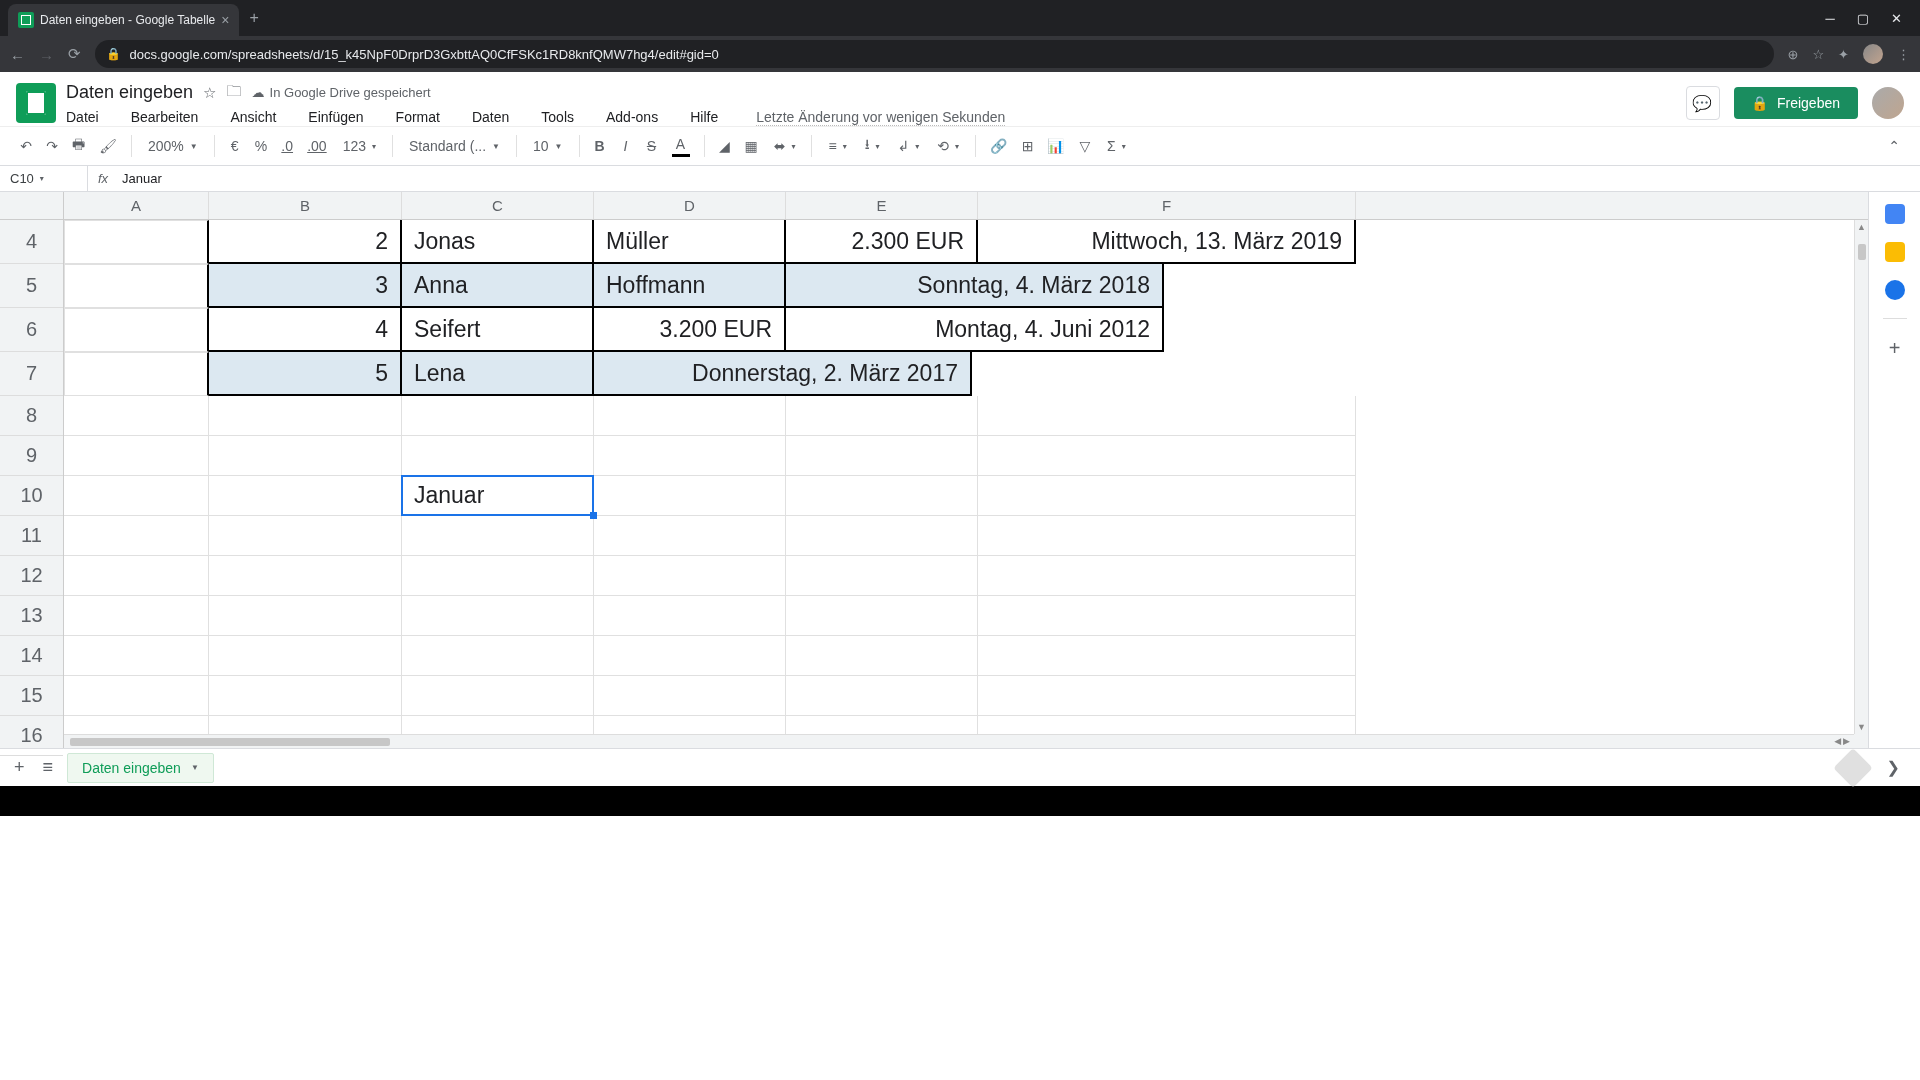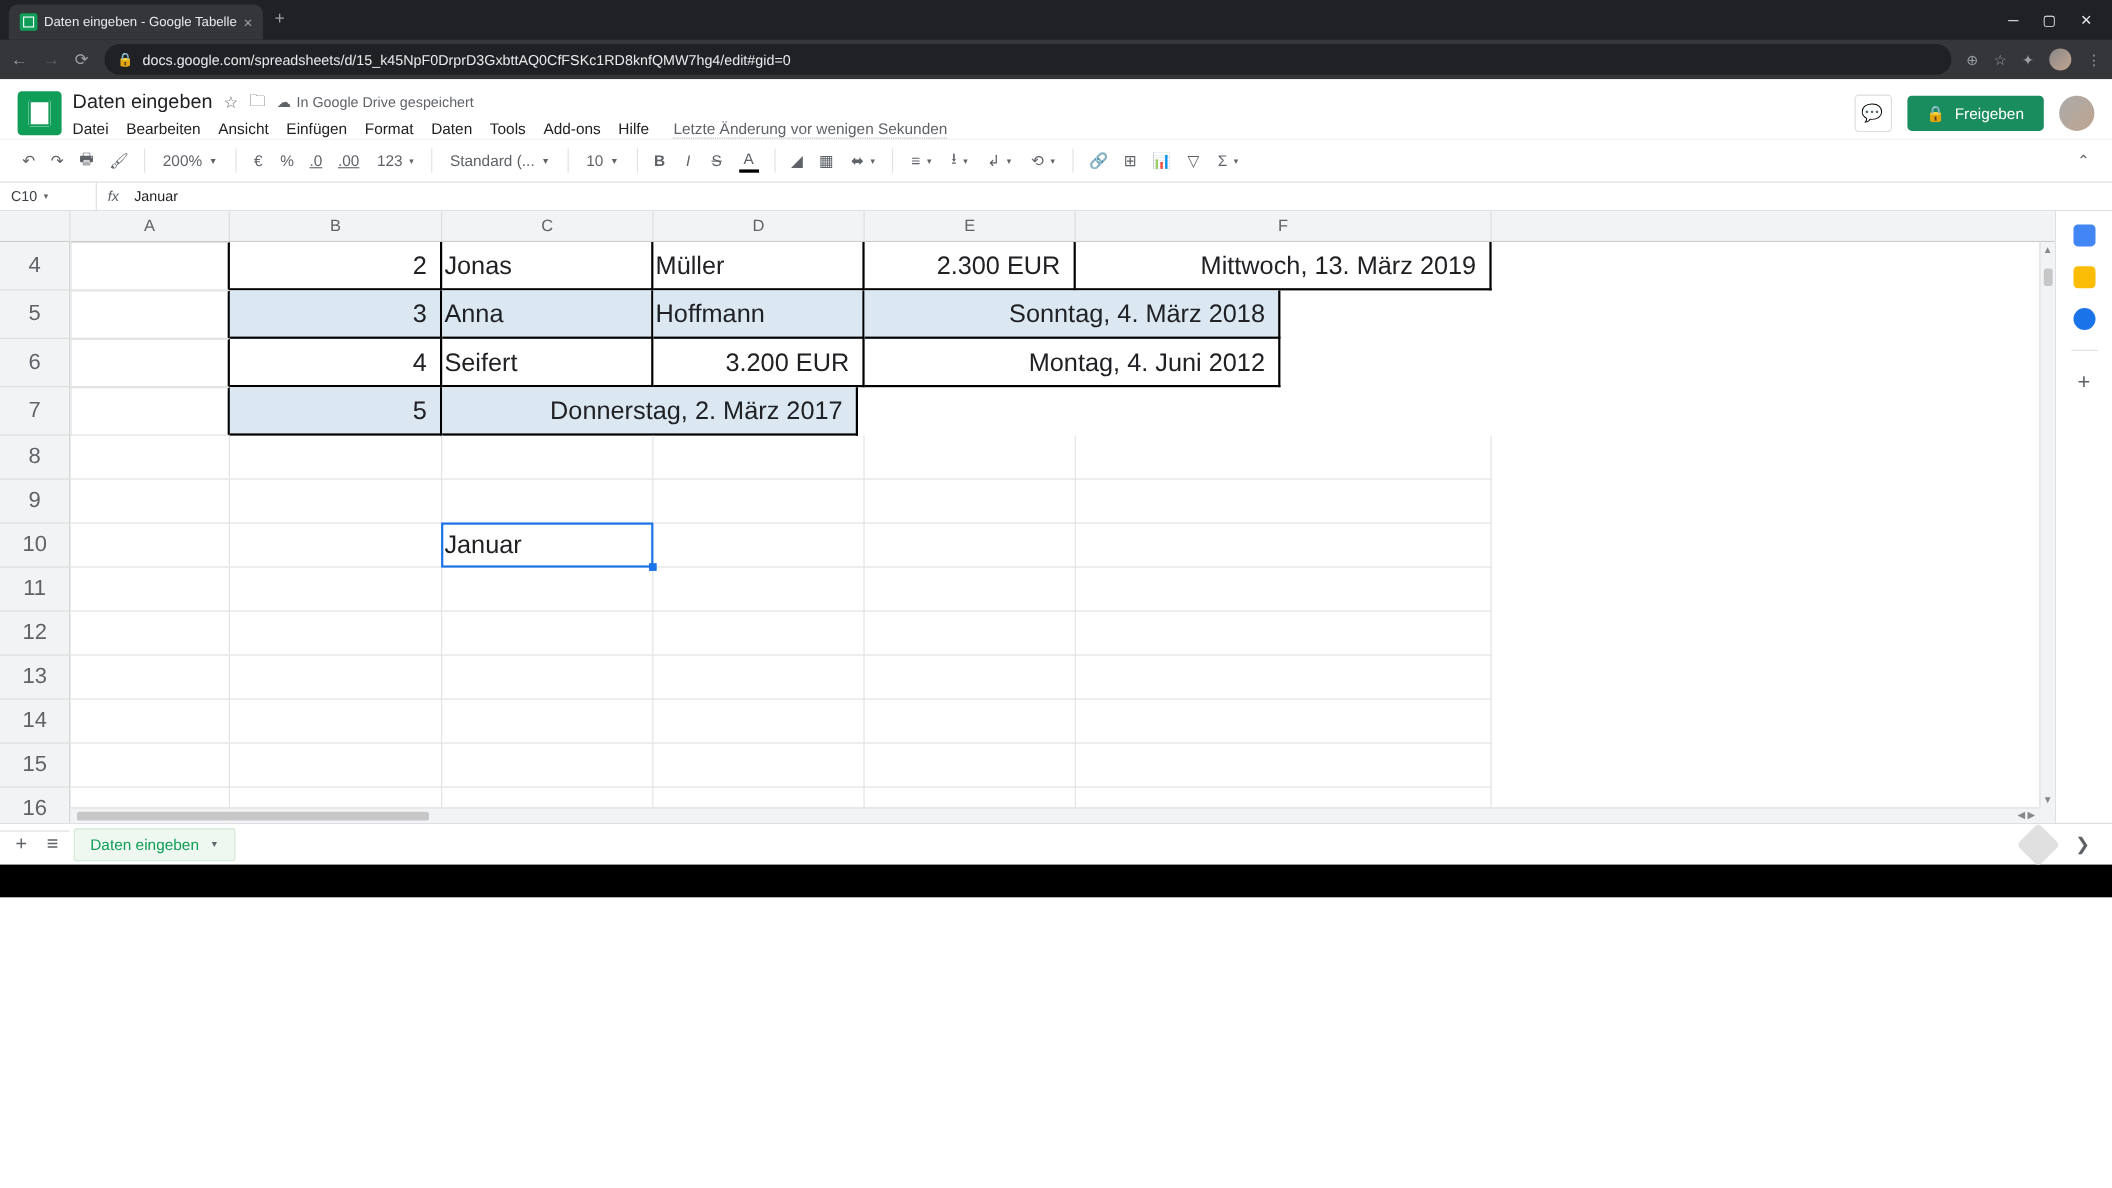--- a/index.html
+++ b/index.html
@@ -26,21 +26,21 @@
 
 .app { background:#fff; }
 .title-row { display:flex; align-items:center; padding:8px 16px 0 16px; gap:10px; }
 .sheets-logo { width:40px; height:40px; background:#0f9d58; border-radius:4px; display:flex; align-items:center; justify-content:center; }
 .sheets-logo::after { content:""; width:20px; height:24px; background:#fff; border-radius:2px; box-shadow: inset 0 0 0 2px #0f9d58; }
 .title-block { display:flex; flex-direction:column; gap:2px; }
 .title-top { display:flex; align-items:center; gap:10px; }
 .doc-title { font-size:18px; color:#202124; }
 .title-icon { color:#5f6368; font-size:15px; cursor:pointer; }
 .save-status { color:#5f6368; font-size:13px; display:flex; align-items:center; gap:5px; }
-.menu-bar { display:flex; gap:16px; color:#202124; font-size:14px; margin-top:2px; }
+.menu-bar { display:flex; gap:32px; color:#202124; font-size:14px; margin-top:2px; }
 .menu-bar span { cursor:pointer; }
 .last-edit { color:#5f6368; margin-left:6px; border-bottom:1px dotted #bbb; }
 .title-right { margin-left:auto; display:flex; align-items:center; gap:14px; }
 .comment-btn { width:34px; height:34px; border:1px solid #dadce0; border-radius:4px; display:flex; align-items:center; justify-content:center; color:#5f6368; cursor:pointer; font-size:16px; }
 .share-btn { background:#1a8d5f; color:#fff; border-radius:4px; padding:8px 18px; font-size:14px; cursor:pointer; display:flex; align-items:center; gap:8px; font-weight:500; }
 .avatar-lg { width:32px; height:32px; border-radius:50%; background:linear-gradient(135deg,#aaa,#bfa58f); }
 
 
 .toolbar { display:flex; align-items:center; height:40px; border-top:1px solid #eee; border-bottom:1px solid #dadce0; padding:0 16px; gap:6px; color:#5f6368; font-size:14px; }
 .tb-divider { width:1px; height:22px; background:#e0e0e0; margin:0 4px; }
@@ -67,21 +67,21 @@
 .grid-body { flex:1; overflow:hidden; position:relative; }
 .col-headers { display:flex; height:28px; background:#f1f3f4; border-bottom:1px solid #ccc; }
 .col-h { border-right:1px solid #ddd; display:flex; align-items:center; justify-content:center; color:#5f6368; font-size:15px; }
 .col-A { width:145px; } .col-B { width:193px; } .col-C { width:192px; } .col-D { width:192px; } .col-E { width:192px; } .col-F { width:378px; }
 
 .rows { }
 .row { display:flex; height:40px; }
 .row.data { height:44px; }
 .cell { border-right:1px solid #e0e0e0; border-bottom:1px solid #e0e0e0; display:flex; align-items:center; font-size:23px; color:#202124; }
 .row.data .cell { border-right:2px solid #000; border-bottom:2px solid #000; }
-.cell.al { padding-left:2px; }
+.cell.al { padding-left:12px; }
 .cell.ar { justify-content:flex-end; padding-right:12px; }
 .row.data .cell.col-A { border:1px solid #e0e0e0; border-right:2px solid #000; border-bottom:1px solid #e0e0e0; }
 .row.stripe .cell:not(.col-A) { background:#dce8f1; }
 
 .cell.selected { position:relative; }
 .sel-border { position:absolute; inset:-1px; border:2px solid #1a73e8; pointer-events:none; }
 .sel-handle { position:absolute; right:-4px; bottom:-4px; width:7px; height:7px; background:#1a73e8; }
 
 
 .side-panel { width:52px; border-left:1px solid #dadce0; display:flex; flex-direction:column; align-items:center; padding-top:12px; gap:18px; }
@@ -309,20 +309,21 @@
           <div class="row data">
             <div class="cell col-A"></div>
             <div class="cell col-B ar">4</div>
             <div class="cell col-D al">Seifert</div>
             <div class="cell col-E ar">3.200 EUR</div>
             <div class="cell col-F ar">Montag, 4. Juni 2012</div>
           </div>
           <div class="row data stripe">
             <div class="cell col-A"></div>
             <div class="cell col-B ar">5</div>
+            <div class="cell col-C al">Lena</div>
             <div class="cell col-F ar">Donnerstag, 2. März 2017</div>
           </div>
           <div class="row">
             <div class="cell col-A"></div>
             <div class="cell col-B"></div>
             <div class="cell col-C"></div>
             <div class="cell col-D"></div>
             <div class="cell col-E"></div>
             <div class="cell col-F"></div>
           </div>

